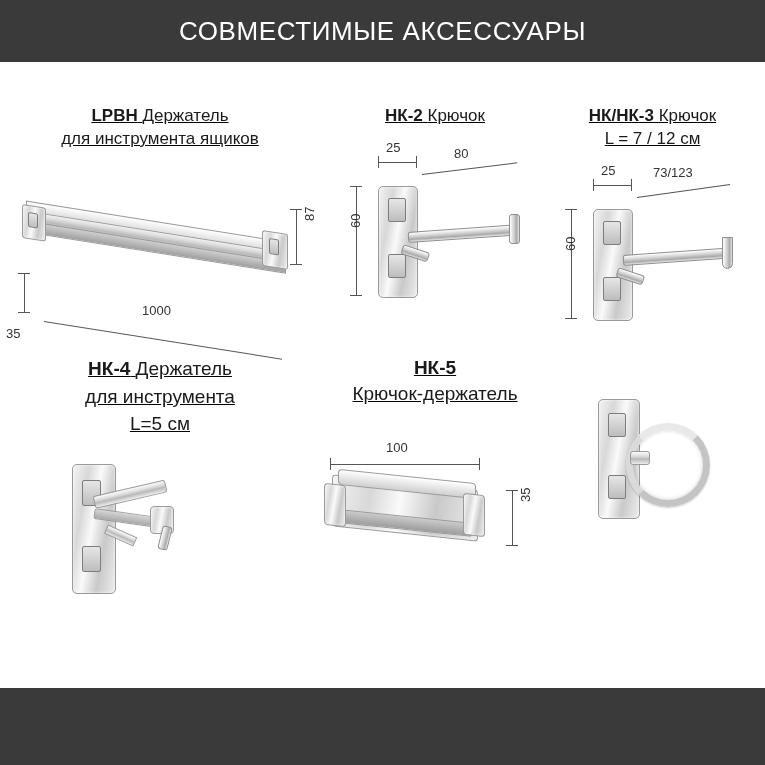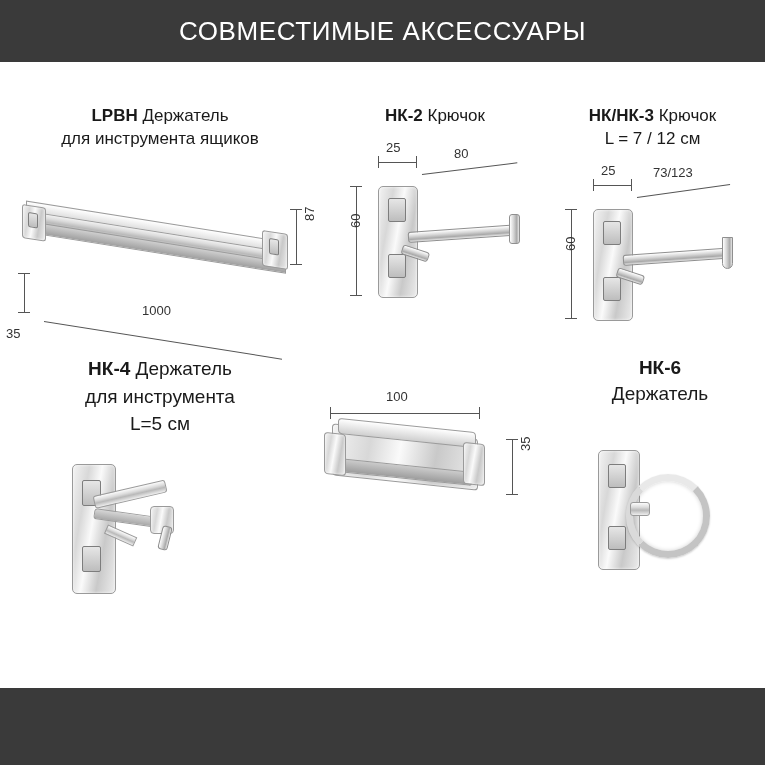--- a/index.html
+++ b/index.html
@@ -44,20 +44,21 @@
 
   
   .sheet {
     position: absolute;
     left: 0; top: 65px;
     width: 765px;
     height: 620px;
   }
   .cell {
     position: absolute;
+    text-decoration: underline;
   }
   .cell-title {
     text-align: center;
     color: #1a1a1a;
     font-size: 17px;
     line-height: 1.35;
   }
   .cell-title .code {
     font-weight: bold;
   }
@@ -258,20 +259,24 @@
 
       <div class="bar" style="left:84px; top:46px; width:72px; height:11px; transform:rotate(-13deg); transform-origin:left center; border-radius:3px;"></div>
       <div class="bar" style="left:84px; top:58px; width:68px; height:9px; transform:rotate(8deg); transform-origin:left center; border-radius:3px; background:linear-gradient(180deg,#d6d6d6,#a8a8a8);"></div>
       <div class="plate" style="left:140px; top:56px; width:22px; height:26px; border-radius:4px;"></div>
       <div class="rod-v" style="left:150px; top:76px; width:8px; height:22px; transform:rotate(14deg);"></div>
       <div class="bar" style="left:96px; top:74px; width:30px; height:8px; transform:rotate(24deg); transform-origin:left center;"></div>
     </div>
   </div>
 
   <div class="cell" style="left:320px; top:290px; width:230px; height:300px;">
+    <div class="cell-title" style="font-size:19px;">
+      <span class="code">НК-5</span><br>
+      <span>Крючок-держатель</span>
+    </div>
 
     <div class="cell-art" style="height:170px; margin-top:24px;">
 
       <div class="dim-line hline" style="left:10px; top:34px; width:150px;"></div>
       <div class="tick vline" style="left:10px; top:28px; height:12px;"></div>
       <div class="tick vline" style="left:159px; top:28px; height:12px;"></div>
       <div class="dim-text" style="left:66px; top:10px;">100</div>
 
       <div class="plate" style="left:12px; top:52px; width:144px; height:50px; border-radius:4px; transform:skewY(6deg);"></div>
       <div class="bar" style="left:18px; top:46px; width:136px; height:14px; border-radius:4px; transform:skewY(6deg); background:linear-gradient(180deg,#ffffff,#cfcfcf);"></div>
@@ -280,24 +285,20 @@
       <div class="plate" style="left:143px; top:64px; width:20px; height:40px; border-radius:4px; transform:skewY(6deg);"></div>
 
       <div class="dim-line vline" style="left:192px; top:60px; height:56px;"></div>
       <div class="tick hline" style="left:186px; top:60px; width:12px;"></div>
       <div class="tick hline" style="left:186px; top:115px; width:12px;"></div>
       <div class="dim-text" style="left:198px; top:72px; transform:rotate(-90deg); transform-origin:left top;">35</div>
     </div>
   </div>
 
   <div class="cell" style="left:560px; top:290px; width:200px; height:300px;">
-    <div class="cell-title" style="font-size:19px;">
-      <span class="code">НК-6</span><br>
-      <span>Держатель</span>
-    </div>
 
     <div class="cell-art" style="height:170px; margin-top:24px;">
       <div class="plate" style="left:38px; top:20px; width:40px; height:118px;"></div>
       <div class="slot" style="left:48px; top:34px; width:16px; height:22px;"></div>
       <div class="slot" style="left:48px; top:96px; width:16px; height:22px;"></div>
       <div class="ring" style="left:66px; top:44px; width:70px; height:70px;"></div>
       <div class="bar" style="left:70px; top:72px; width:18px; height:12px; border-radius:3px;"></div>
     </div>
   </div>
 

